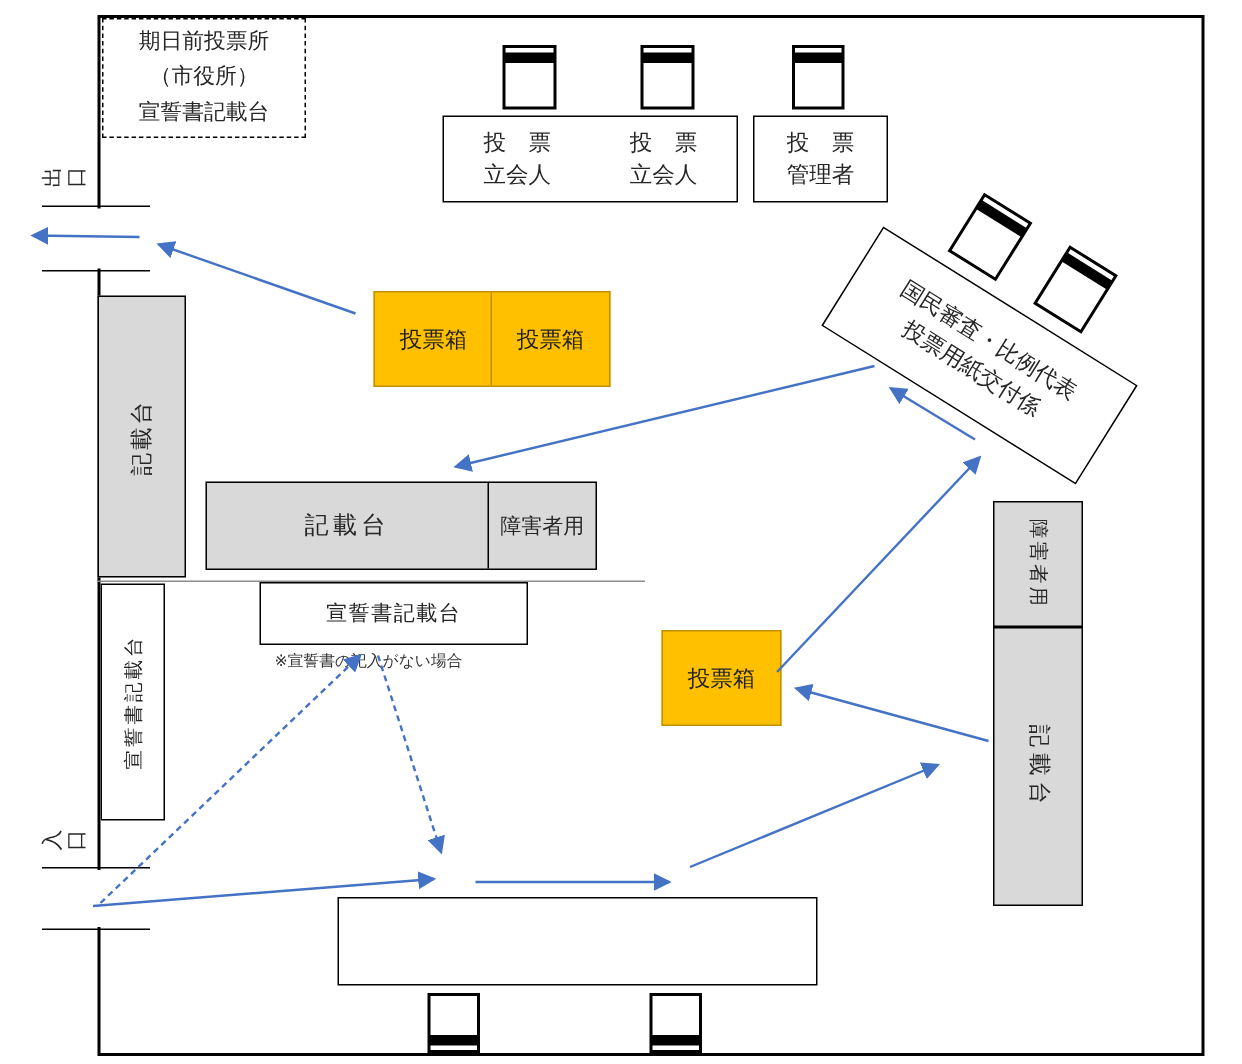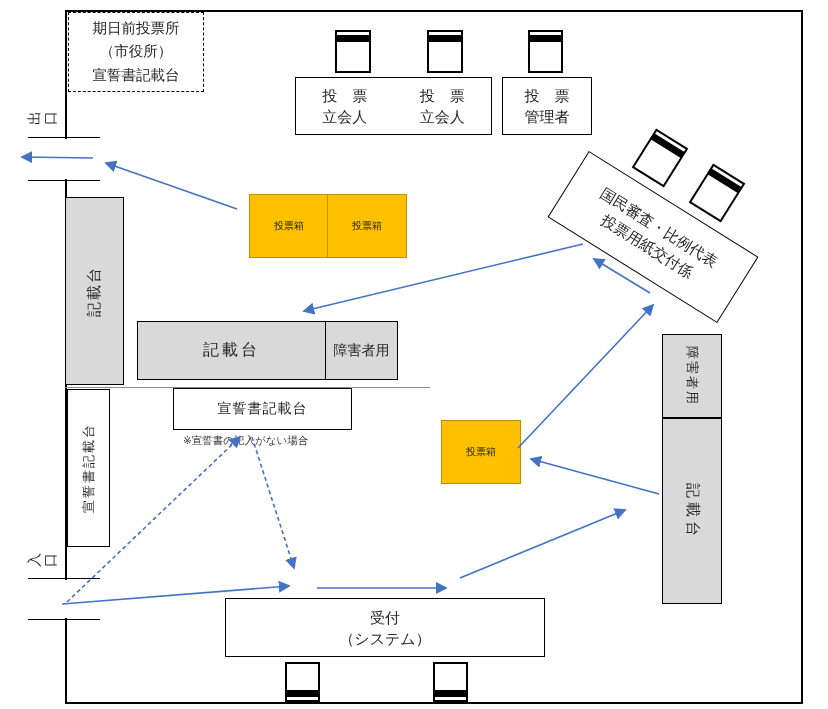--- a/index.html
+++ b/index.html
@@ -45,21 +45,21 @@
                        font-size:15px;line-height:1.4;}
   #manager-table{left:502px;top:77px;width:90px;height:58px;font-size:15px;line-height:1.4;}
 
   
   #national-review-desk{left:553px;top:198px;width:200px;height:78px;transform:rotate(32deg);
                         font-size:15px;line-height:1.5;}
   .chair-rot{transform:rotate(32deg);}
 
   
   .ballot{position:absolute;width:80px;height:64px;background:var(--ballot-orange);
-          border:1.5px solid var(--ballot-border);box-sizing:border-box;font-size:10px;color:#1f1f1f;}
+          border:1.5px solid var(--ballot-border);box-sizing:border-box;font-size:15px;color:#1f1f1f;}
   #ballot-1{left:249px;top:194px;} #ballot-2{left:327px;top:194px;} #ballot-3{left:441px;top:420px;}
 
   
   #writing-desk-left{left:65px;top:197px;width:59px;height:188px;}
   #oath-desk-left{left:67px;top:389px;width:43px;height:158px;}
   .vtext-ccw{white-space:nowrap;transform:rotate(-90deg);letter-spacing:2px;}
   .vtext-cw{white-space:nowrap;transform:rotate(90deg);letter-spacing:2px;}
   #writing-desk-left .vtext-ccw{font-size:15px;}
   #oath-desk-left .vtext-ccw{font-size:13px;}
 
@@ -183,24 +183,20 @@
   <div id="note-text" class="abs">※宣誓書の記入がない場合</div>
 
   <div id="disabled-right" class="box gray center">
     <span class="vtext-cw">障害者用</span>
   </div>
   <div id="writing-desk-right" class="box gray center">
     <span class="vtext-cw">記載台</span>
   </div>
 
   <div id="reception-desk" class="box">
-    <div class="cell">
-      <div>受付</div>
-      <div>（システム）</div>
-    </div>
   </div>
 
   <div class="chair" style="left:285px;top:662px;width:35px;height:40px;">
       <div class="stripe stripe-bottom"></div>
     </div>
   <div class="chair" style="left:433px;top:662px;width:35px;height:40px;">
       <div class="stripe stripe-bottom"></div>
     </div>
 
   <svg id="arrows" xmlns="http://www.w3.org/2000/svg" width="828" height="709" viewBox="0 0 828 709">

